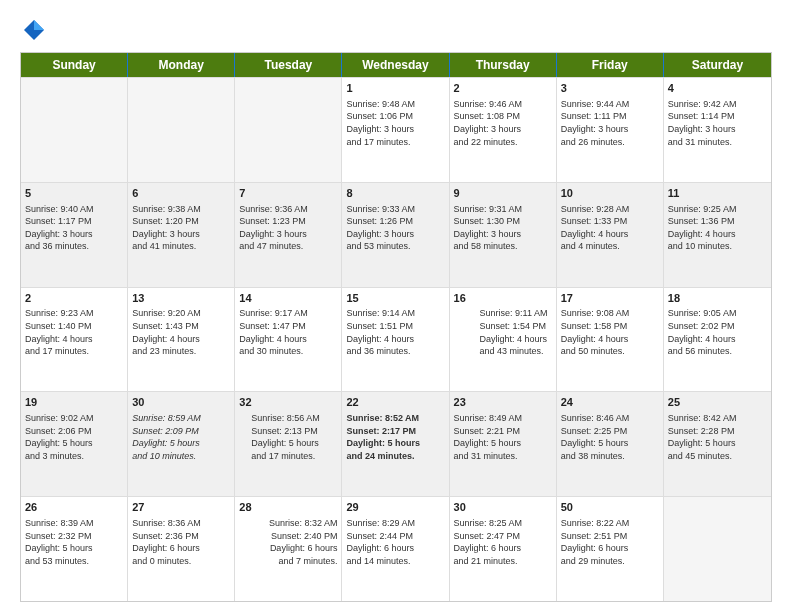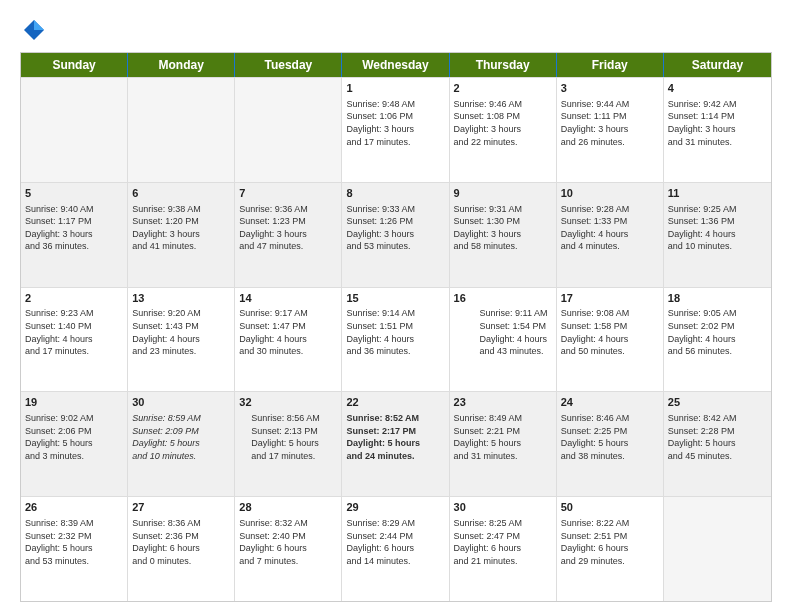--- a/index.html
+++ b/index.html
@@ -345,21 +345,21 @@
           </div>
           <div class="cal-cell">
             <span class="day-num">27</span>
             <div class="cell-text" style="white-space: pre-line;">Sunrise: 8:36 AM
 Sunset: 2:36 PM
 Daylight: 6 hours
 and 0 minutes.</div>
           </div>
           <div class="cal-cell">
             <span class="day-num">28</span>
-            <div class="cell-text" style="white-space: pre-line;">Sunrise: 8:32 AM
+            <div class="cell-text" style="white-space: pre-line; text-align: right;">Sunrise: 8:32 AM
 Sunset: 2:40 PM
 Daylight: 6 hours
 and 7 minutes.</div>
           </div>
           <div class="cal-cell">
             <span class="day-num">29</span>
             <div class="cell-text" style="white-space: pre-line;">Sunrise: 8:29 AM
 Sunset: 2:44 PM
 Daylight: 6 hours
 and 14 minutes.</div>

